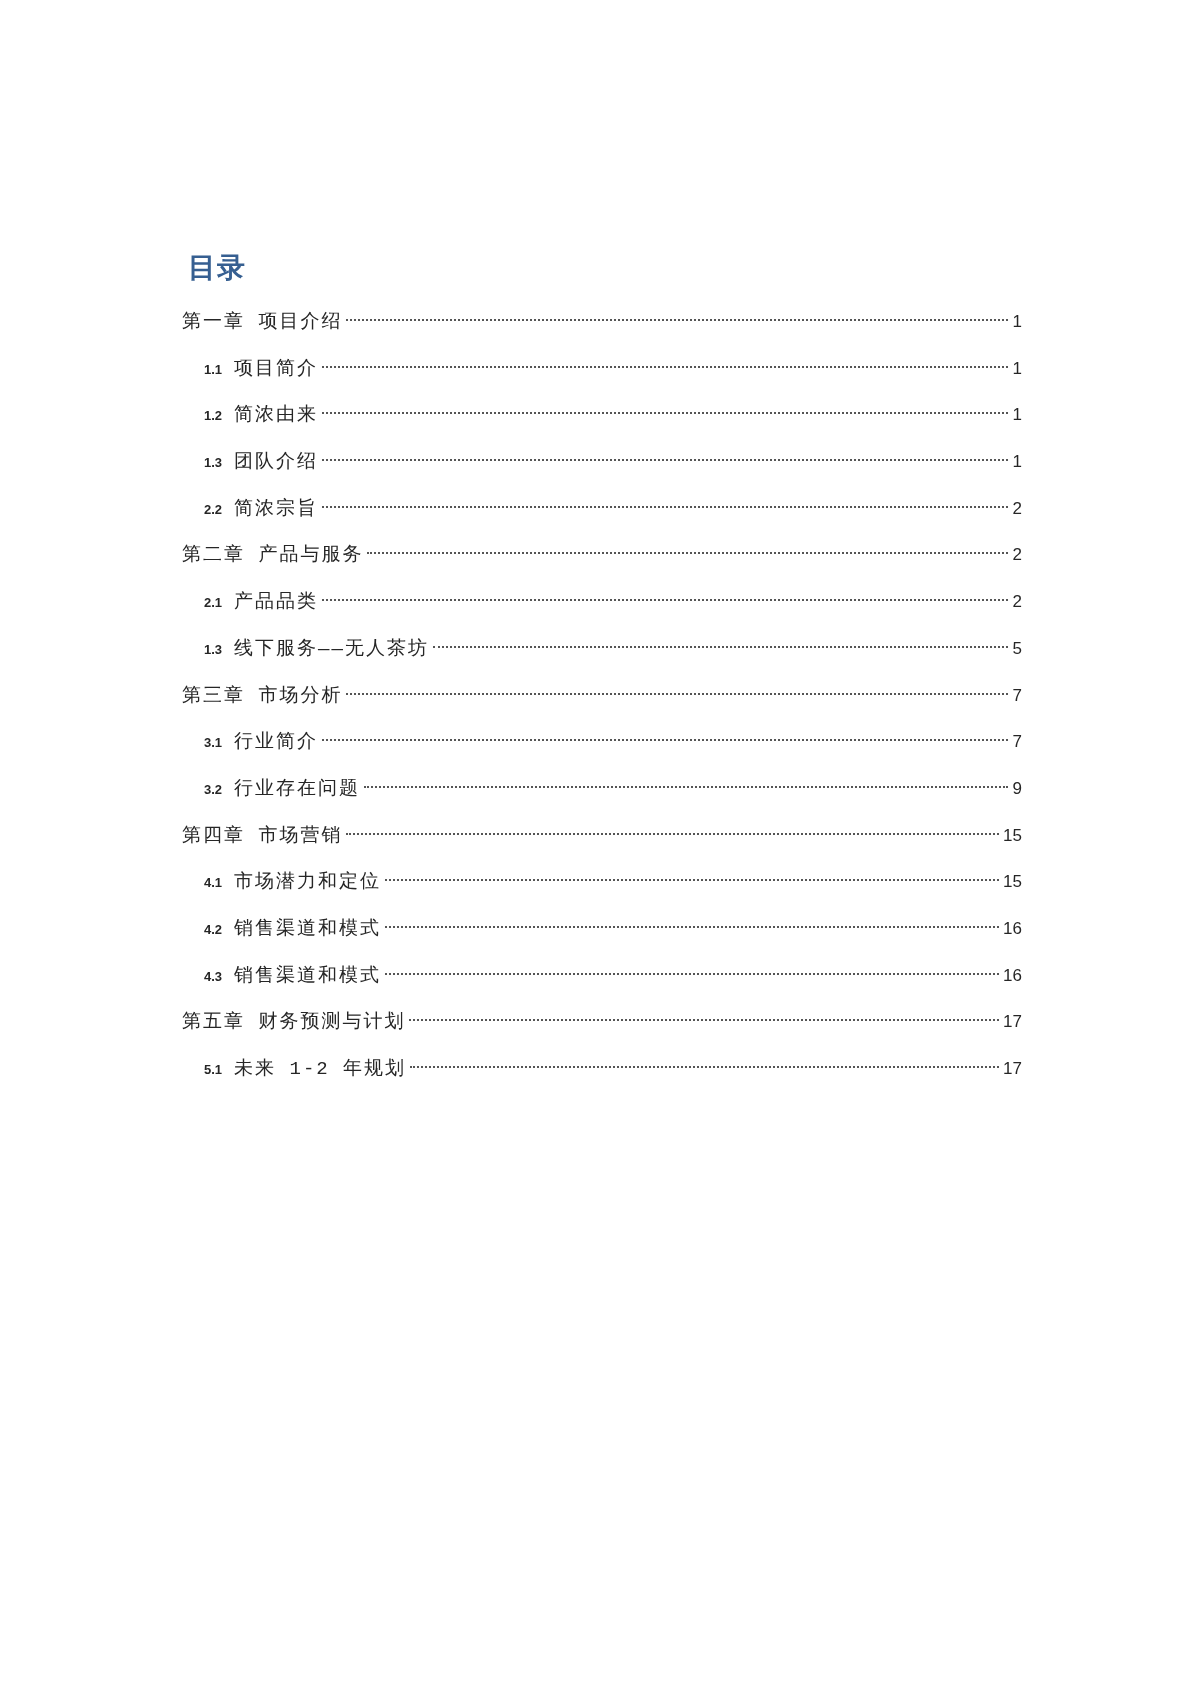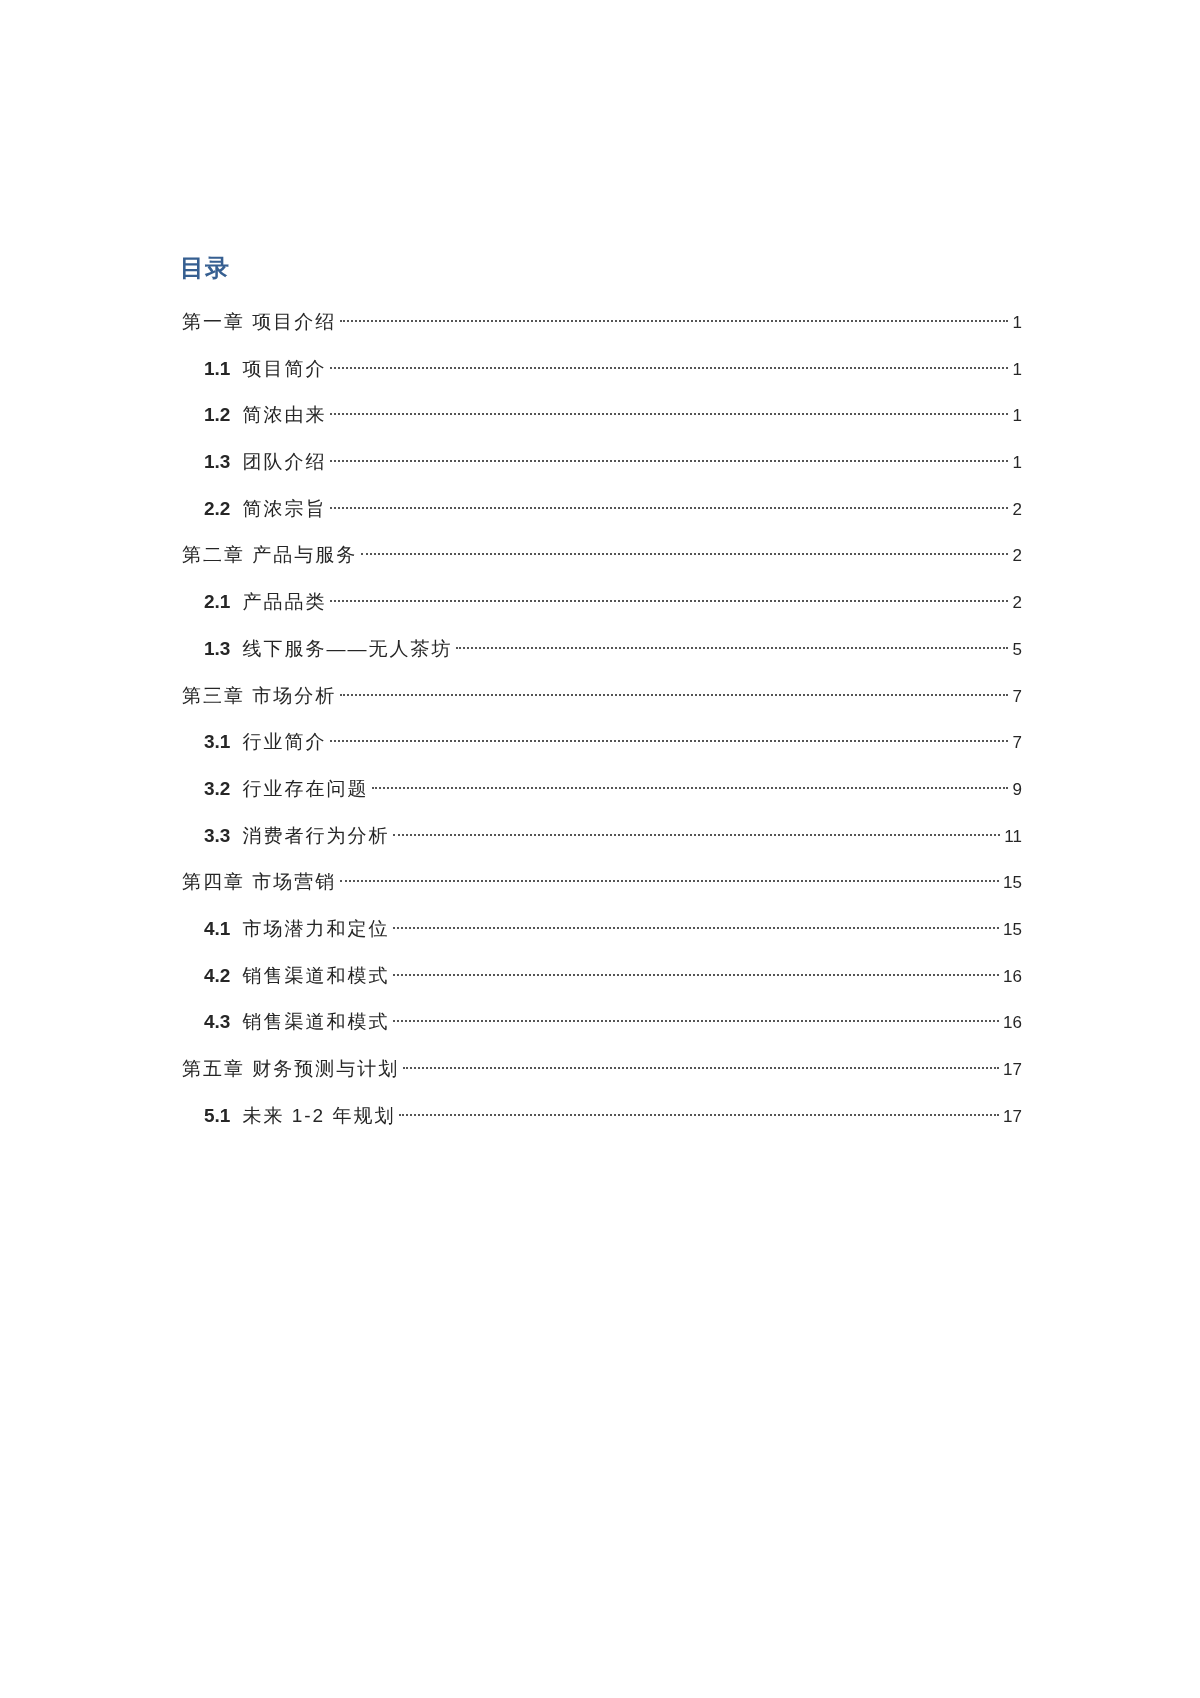--- a/index.html
+++ b/index.html
@@ -16,24 +16,24 @@
       color: #262626;
     }
     .page {
       position: absolute;
       left: 0; top: 0;
       width: 1200px; height: 1698px;
       background: #ffffff;
     }
     .toc-title {
       position: absolute;
-      left: 180px;
+      left: 188px;
       top: 250px;
       font-family: "DejaVu Sans", "Liberation Sans", sans-serif;
-      font-size: 24px;
+      font-size: 28px;
       font-weight: bold;
       color: #365F91;
       letter-spacing: 1px;
       line-height: 36px;
     }
     .toc-list {
       position: absolute;
       left: 182px;
       top: 306px;
       width: 840px;
@@ -46,26 +46,26 @@
       font-size: 19px;
       white-space: nowrap;
       cursor: pointer;
     }
     .toc-row.sub {
       padding-left: 22px;
     }
     .toc-num {
       font-family: "Liberation Sans", "DejaVu Sans", sans-serif;
       font-weight: bold;
-      font-size: 19px;
+      font-size: 13px;
       color: #262626;
       margin-right: 12px;
     }
     .toc-text {
-      font-family: Liberation Sans, sans-serif;
+      font-family: Liberation Mono, monospace;
       font-size: 19px;
       color: #262626;
       letter-spacing: 2px;
     }
     .toc-row.chapter .toc-text {
       letter-spacing: 2px;
     }
     .toc-leader {
       flex: 1;
       margin: 0 4px 0 4px;
@@ -146,26 +146,20 @@
       <span class="toc-text">行业简介</span>
       <span class="toc-leader"></span>
       <span class="toc-page">7</span>
     </div>
     <div class="toc-row sub">
       <span class="toc-num">3.2</span>
       <span class="toc-text">行业存在问题</span>
       <span class="toc-leader"></span>
       <span class="toc-page">9</span>
     </div>
-    <div class="toc-row sub">
-      <span class="toc-num">3.3</span>
-      <span class="toc-text">消费者行为分析</span>
-      <span class="toc-leader"></span>
-      <span class="toc-page">11</span>
-    </div>
     <div class="toc-row chapter">
       <span class="toc-text">第四章  市场营销</span>
       <span class="toc-leader"></span>
       <span class="toc-page">15</span>
     </div>
     <div class="toc-row sub">
       <span class="toc-num">4.1</span>
       <span class="toc-text">市场潜力和定位</span>
       <span class="toc-leader"></span>
       <span class="toc-page">15</span>

